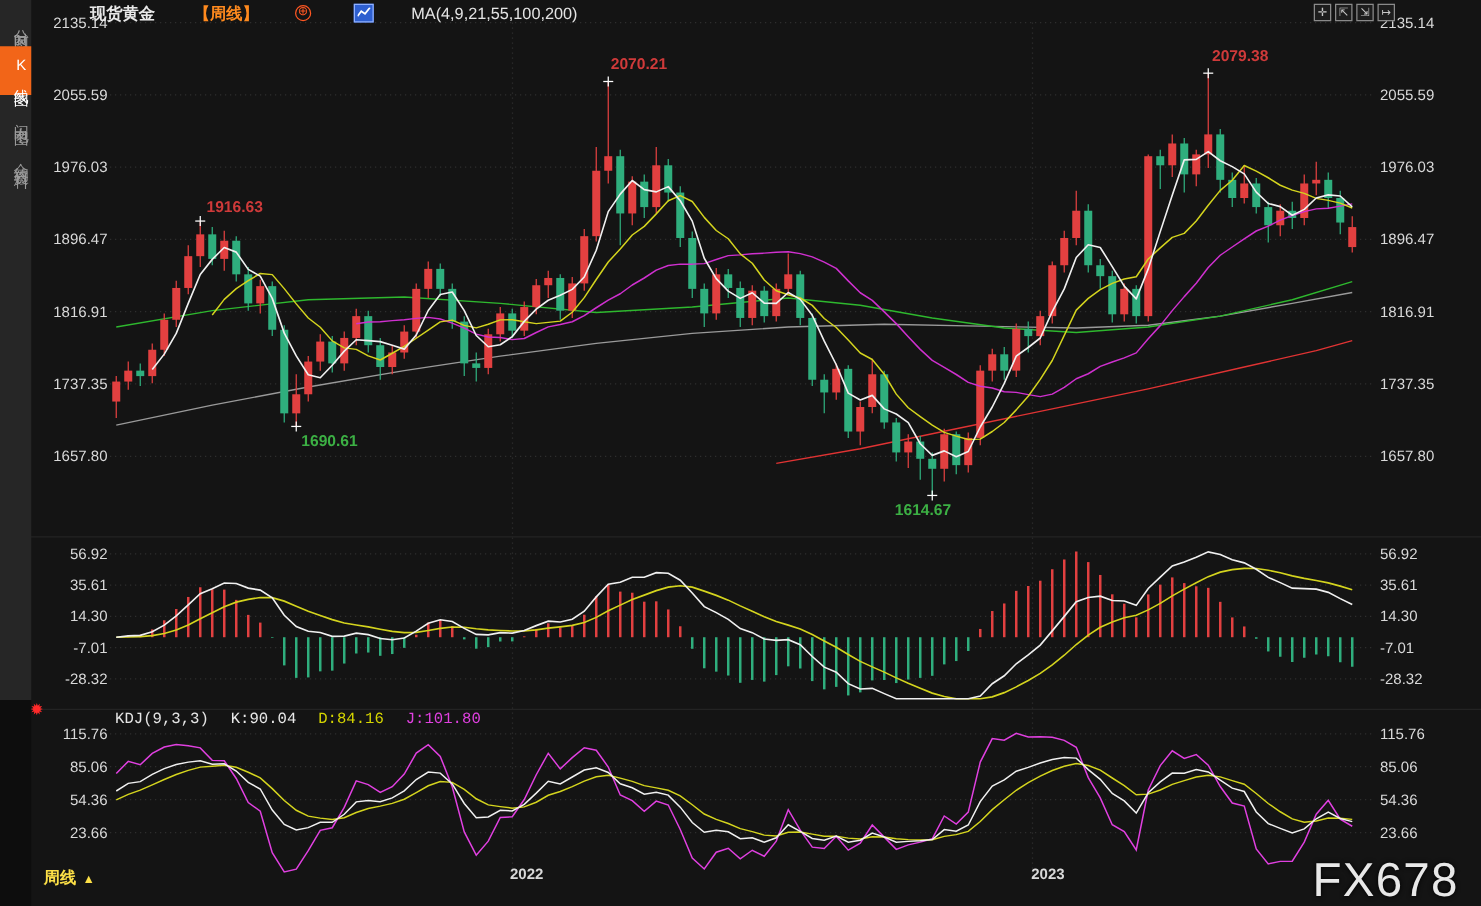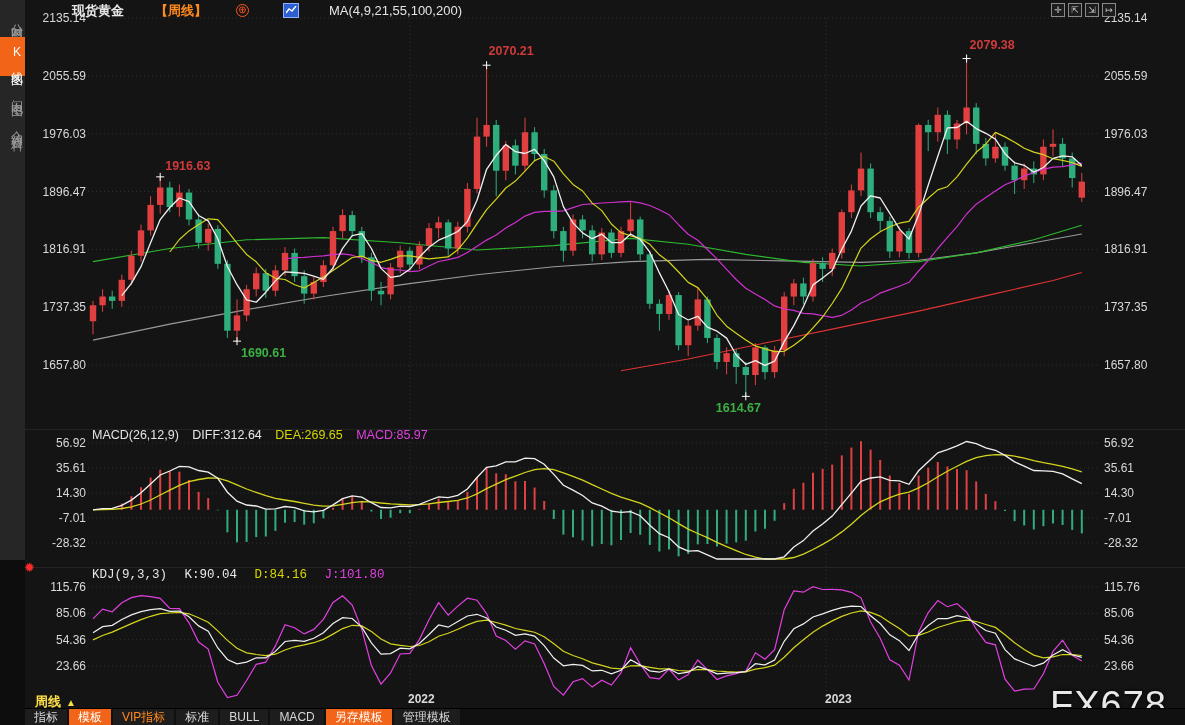--- a/index.html
+++ b/index.html
@@ -485,43 +485,27 @@
     <span class="magroup">MA(4,9,21,55,100,200)</span>
   </header>
 
   <div id="topicons">
       <span class="ticon">✛</span>
       <span class="ticon">⇱</span>
       <span class="ticon">⇲</span>
       <span class="ticon">↦</span>
     </div>
 
-  <div id="macd-hdr" class="ind-hdr">
-    <span>MACD(26,12,9)</span>
-    <span class="w">DIFF:312.64</span>
-    <span class="y">DEA:269.65</span>
-    <span class="m">MACD:85.97</span>
-  </div>
 
   <div id="kdj-hdr" class="ind-hdr">
     <span>KDJ(9,3,3)</span>
     <span class="w">K:90.04</span>
     <span class="y">D:84.16</span>
     <span class="m">J:101.80</span>
   </div>
 
   <div id="period-btn">
     <span>周线</span><span class="tri">▲</span>
   </div>
 
   <div id="watermark">FX678</div>
 
-  <nav id="tabs">
-      <span class="btab ">指标</span>
-      <span class="btab active">模板</span>
-      <span class="btab vip">VIP指标</span>
-      <span class="btab ">标准</span>
-      <span class="btab ">BULL</span>
-      <span class="btab ">MACD</span>
-      <span class="btab active">另存模板</span>
-      <span class="btab ">管理模板</span>
-    </nav>
 </div>
 
 </body></html>

